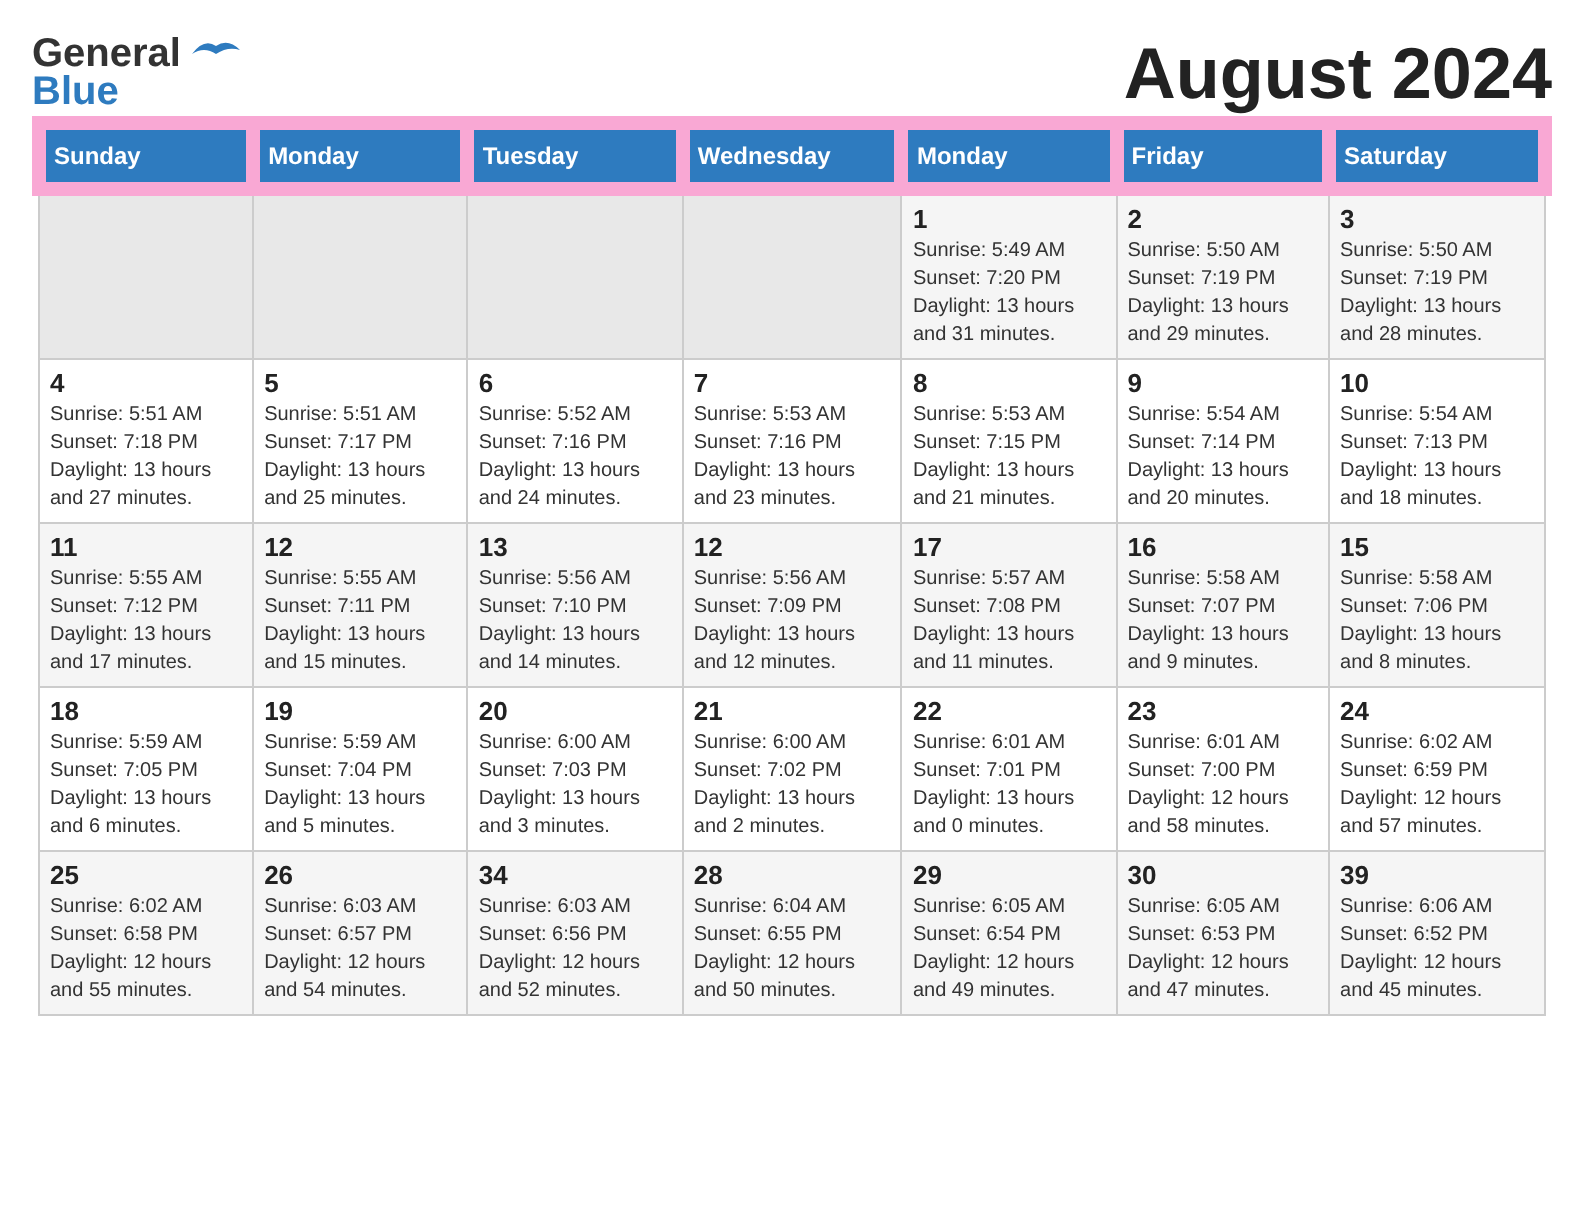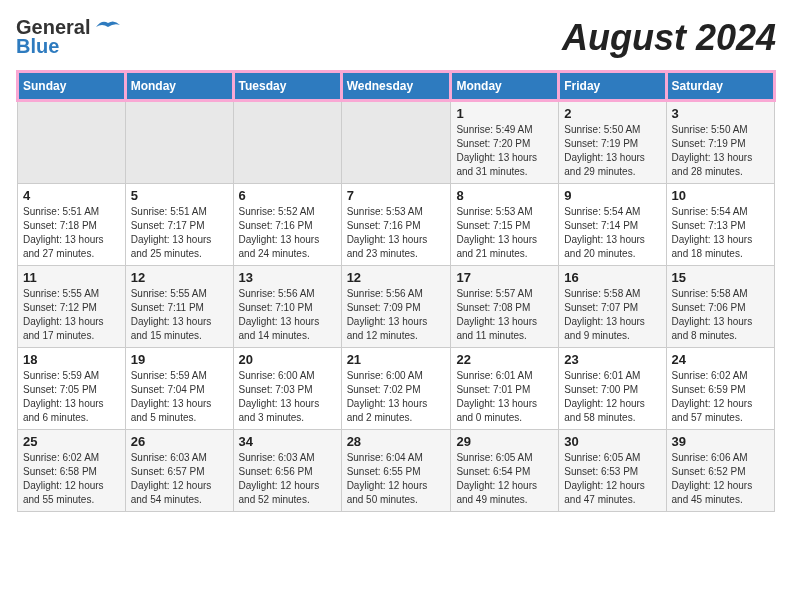--- a/index.html
+++ b/index.html
@@ -6,36 +6,34 @@
     body {
       font-family: Arial, sans-serif;
       background: #fff;
       width: 792px;
       min-height: 612px;
       padding: 16px;
     }
     .header {
       display: flex;
       justify-content: space-between;
-      align-items: flex-end;
-      margin-bottom: 12px;
+      align-items: center;
     }
     .logo {
       display: flex;
       flex-direction: column;
       align-items: flex-start;
     }
     .logo-row {
       display: flex;
       align-items: center;
       gap: 2px;
     }
     .title-block {
       text-align: right;
-      font-style: italic;
     }
     .title-block h1 {
       font-size: 36px;
       font-weight: bold;
       color: #222;
       line-height: 1.1;
     }
     .title-block h2 {
       font-size: 16px;
       font-weight: normal;
@@ -46,21 +44,21 @@
       border-collapse: collapse;
       font-size: 11px;
     }
     thead th {
       background: #2e7bbf;
       color: #fff;
       padding: 6px 4px;
       text-align: left;
       font-size: 12px;
       font-weight: bold;
-      border: 3px solid #f9a8d4;
+      border: 7px solid #f9a8d4;
     }
     tbody td {
       border: 1px solid #ccc;
       vertical-align: top;
       padding: 4px 5px;
       width: 113px;
       min-height: 80px;
     }
     tbody tr:nth-child(odd) td {
       background: #f5f5f5;

